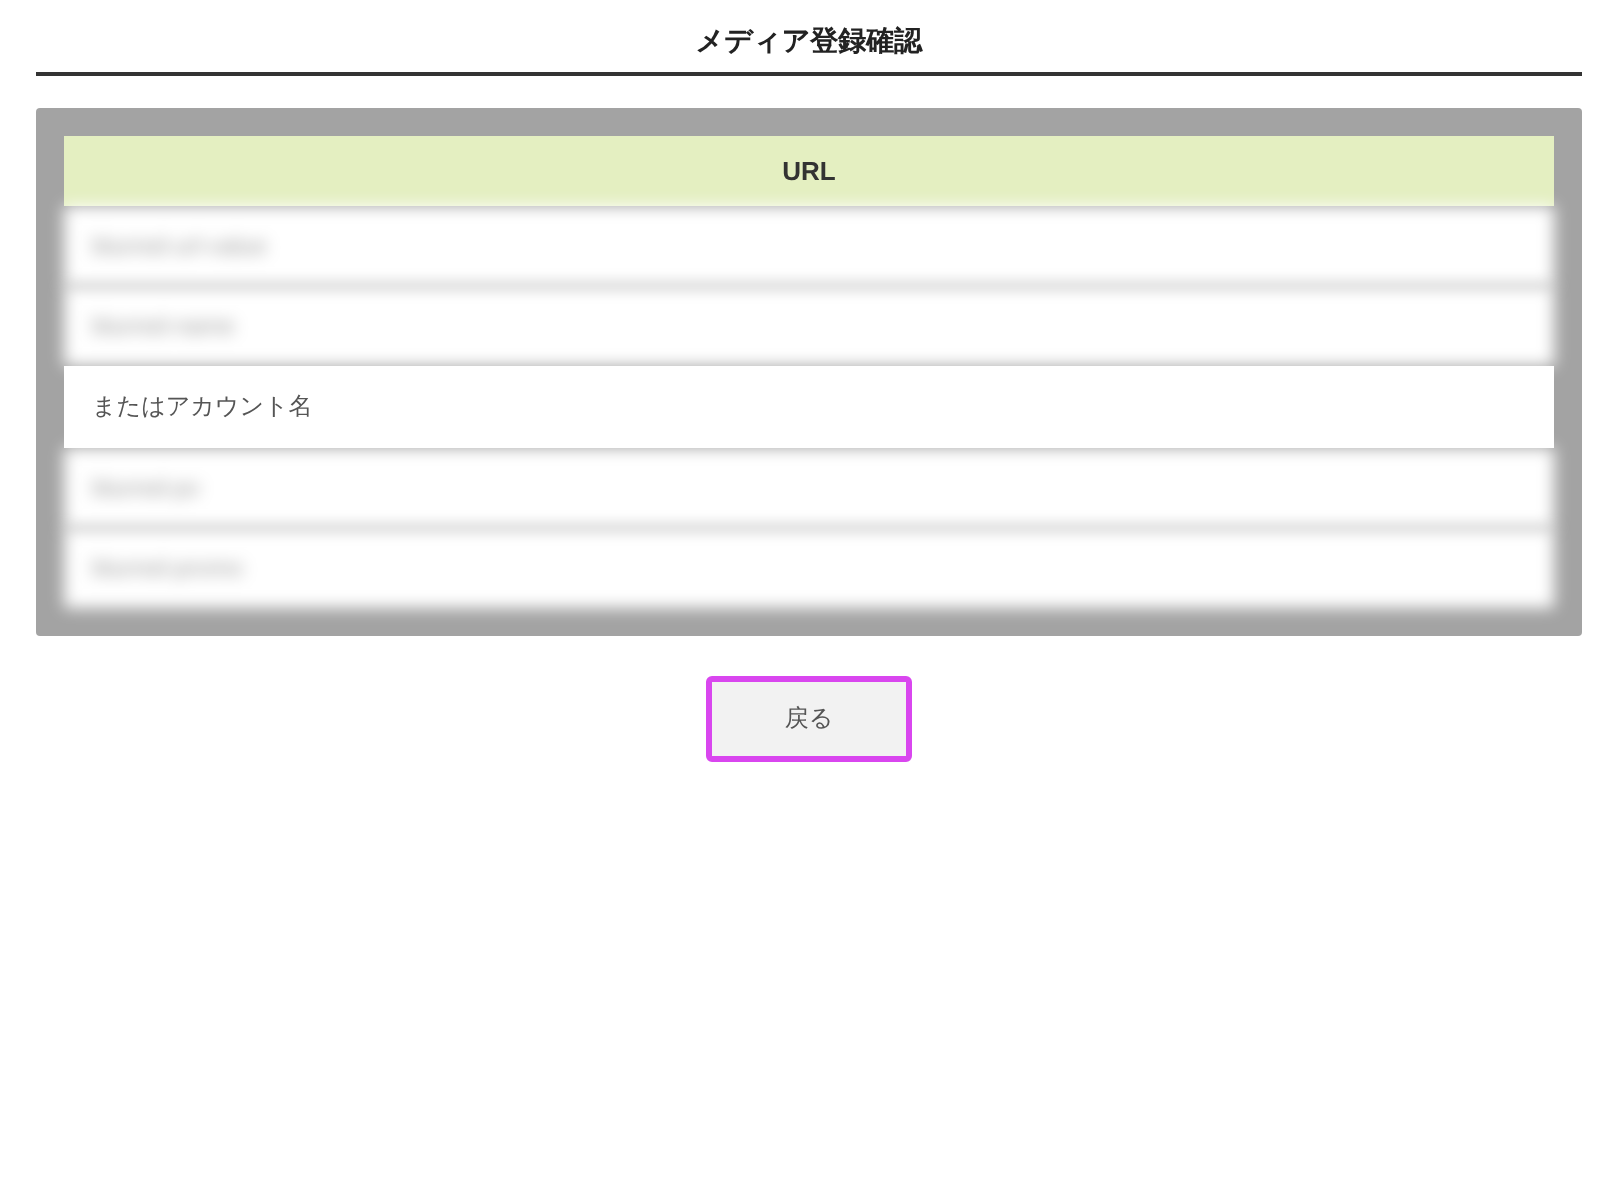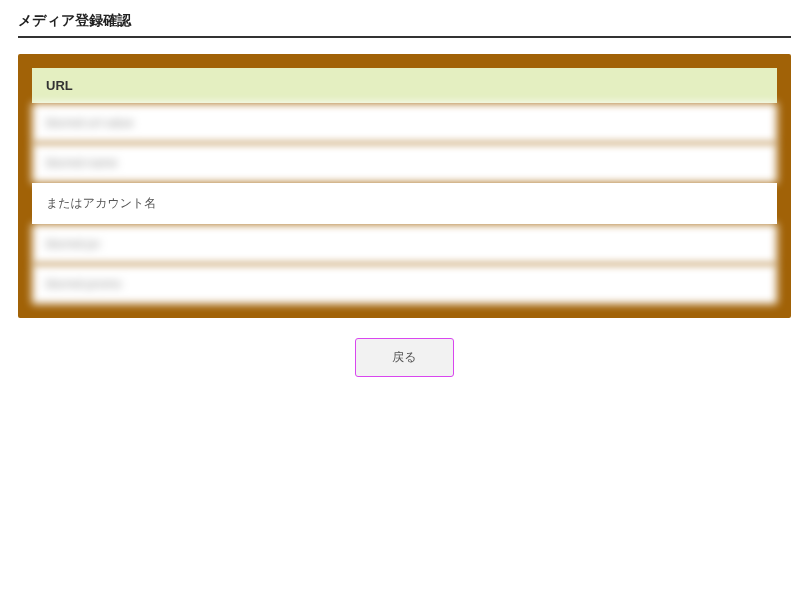--- a/index.html
+++ b/index.html
@@ -1,36 +1,37 @@
 <!DOCTYPE html>
 <html><head>
   <meta charset="utf-8">
   <style>
     * {
       margin: 0;
       padding: 0;
       box-sizing: border-box;
+      text-align: center;
     }
     body {
       font-family: "Hiragino Kaku Gothic ProN", "メイリオ", Meiryo, sans-serif;
       background: #ffffff;
       width: 809px;
       height: 600px;
       padding: 12px 18px;
     }
     .page-title {
       font-size: 14px;
       font-weight: bold;
       color: #222;
       padding-bottom: 6px;
       border-bottom: 2px solid #333;
       margin-bottom: 16px;
     }
     .card {
-      background: #a16207;
+      background: #a3a3a3;
       border-radius: 2px;
       padding: 14px;
     }
     .field-label {
       background: #e4efc1;
       padding: 10px 14px;
       font-size: 13px;
       font-weight: bold;
       color: #333;
     }
@@ -49,21 +50,21 @@
     }
     .button-row {
       display: flex;
       justify-content: center;
       gap: 14px;
       margin-top: 20px;
       align-items: center;
     }
     .btn-back {
       background: #f2f2f2;
-      border: 1px solid #d946ef;
+      border: 3px solid #d946ef;
       color: #555;
       font-size: 12px;
       padding: 10px 36px;
       border-radius: 3px;
       cursor: pointer;
       font-family: inherit;
     }
     .btn-submit-wrapper {
       border: 3px solid #ff6fb0;
       border-radius: 8px;

